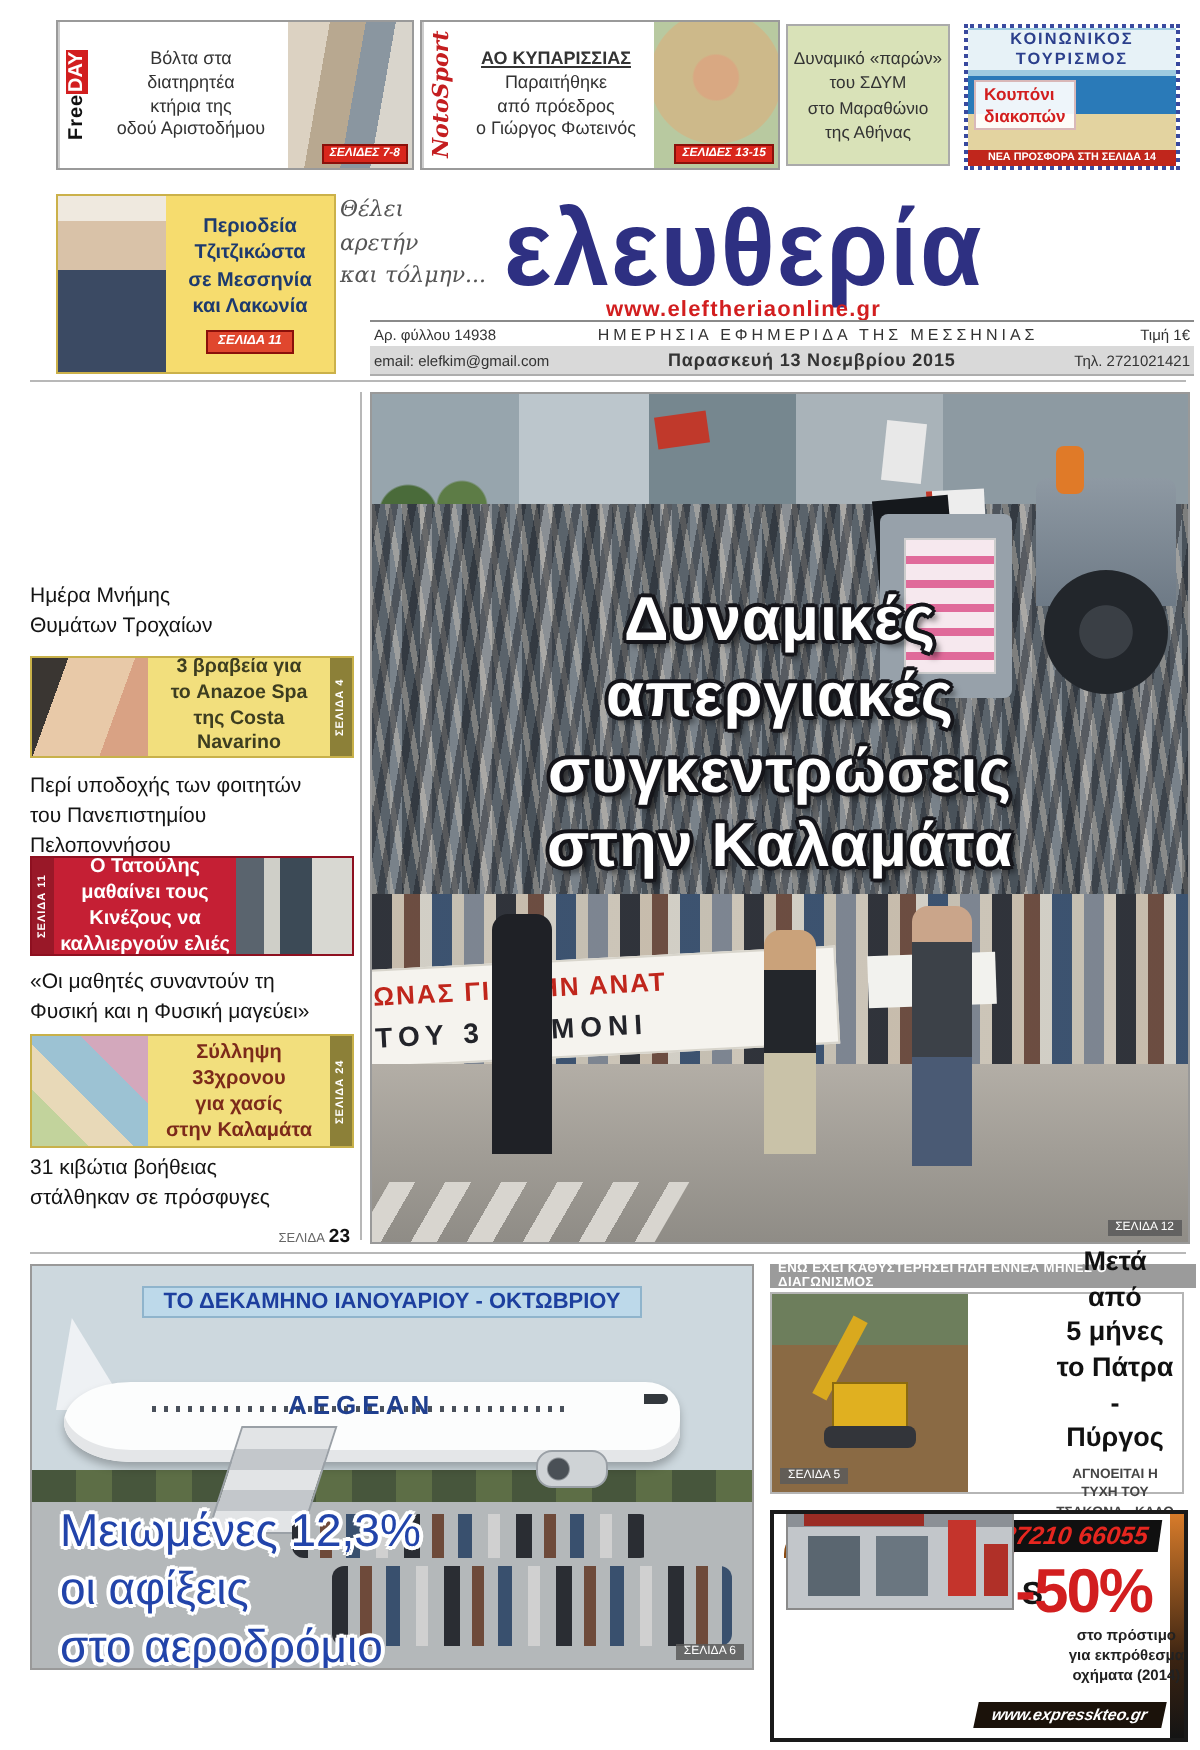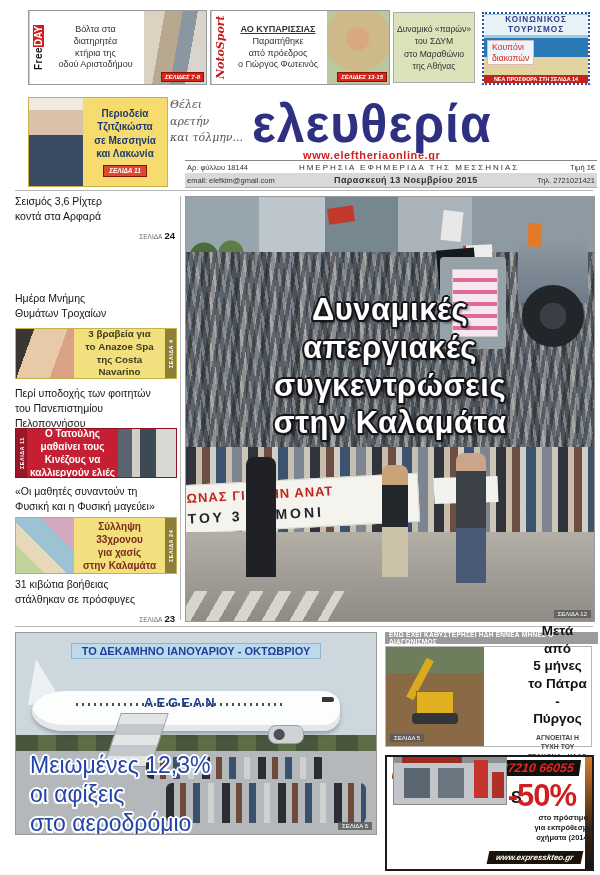--- a/index.html
+++ b/index.html
@@ -167,21 +167,21 @@
        display:flex;align-items:center;justify-content:center;text-align:center;font-size:8.6px;line-height:1.4;color:#333;">Δυναμικό «παρών»
 του ΣΔΥΜ
 στο Μαραθώνιο
 της Αθήνας</div>
 
   <div class="abs" style="left:482px;top:12px;width:104px;height:69px;border:2px dotted #3a4a9f;overflow:hidden;">
     <div class="abs ph-beach" style="left:0;top:0;right:0;bottom:0;"></div>
     <div class="abs pre" style="left:0;top:1px;width:100%;text-align:center;font-size:8.2px;font-weight:bold;
          color:#2b3f8c;background:rgba(255,255,255,.75);line-height:1.2;letter-spacing:1px;">ΚΟΙΝΩΝΙΚΟΣ
 ΤΟΥΡΙΣΜΟΣ</div>
-    <div class="abs pre" style="left:3px;top:26px;background:rgba(255,255,255,.92);color:#d21e1f;font-weight:normal;
+    <div class="abs pre" style="left:3px;top:26px;background:rgba(255,255,255,.92);color:#d21e1f;font-weight:bold;
          font-size:8.6px;line-height:1.25;padding:1px 4px;border:1px solid #d9b8b8;">Κουπόνι
 διακοπών</div>
     <div class="abs" style="left:0;bottom:0;width:100%;background:#c0261c;color:#fff;font-size:5.4px;
          font-weight:bold;text-align:center;padding:1px 0;">ΝΕΑ ΠΡΟΣΦΟΡΑ ΣΤΗ ΣΕΛΙΔΑ 14</div>
   </div>
 
   <div class="abs promo" style="left:28px;top:97px;width:138px;height:88px;">
     <div style="width:54px;" class="ph-portrait"></div>
     <div class="promo-text">
       <span class="pre">Περιοδεία
@@ -194,40 +194,33 @@
 
   <div class="abs tagline pre" style="left:170px;top:97px;width:78px;">Θέλει
 αρετήν
 και τόλμην...</div>
 
   <div class="abs logo" style="left:252px;top:97px;width:345px;">ελευθερία</div>
 
   <div class="abs site" style="left:303px;top:149px;">www.eleftheriaonline.gr</div>
 
   <div class="abs mrow1" style="left:185px;top:160px;width:408px;height:13px;">
-    <span>Αρ. φύλλου 18144</span>
+    <span>Αρ. φύλλου 14938</span>
     <span class="msub">ΗΜΕΡΗΣΙΑ ΕΦΗΜΕΡΙΔΑ ΤΗΣ ΜΕΣΣΗΝΙΑΣ</span>
     <span>Τιμή 1€</span>
   </div>
   <div class="abs mrow2" style="left:185px;top:173px;width:408px;height:14px;">
     <span>email: elefkim@gmail.com</span>
     <span class="mdate">Παρασκευή 13 Νοεμβρίου 2015</span>
     <span>Τηλ. 2721021421</span>
   </div>
 
   <div class="abs rule" style="left:15px;top:190px;width:578px;height:1px;"></div>
   <div class="abs rule" style="left:180px;top:196px;width:1px;height:424px;"></div>
 
-  <div class="abs sb-item" style="top:194px;">
-    <div class="sb-text pre">Σεισμός 3,6 Ρίχτερ
-κοντά στα Αρφαρά</div>
-    <div class="sb-page">
-      <span class="pg-label">ΣΕΛΙΔΑ</span><span class="pg-num">24</span>
-    </div>
-  </div>
 
 
   <div class="abs sb-item" style="top:291px;">
     <div class="sb-text pre">Ημέρα Μνήμης
 Θυμάτων Τροχαίων</div>
     <div class="sb-page">
       <span class="pg-label">ΣΕΛΙΔΑ</span><span class="pg-num">11</span>
     </div>
   </div>
 

